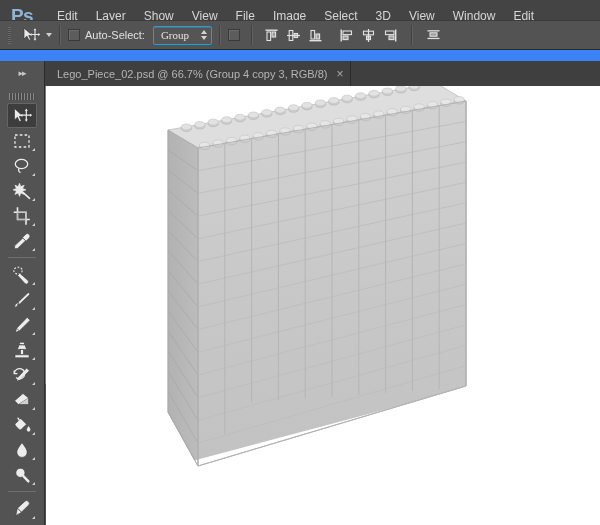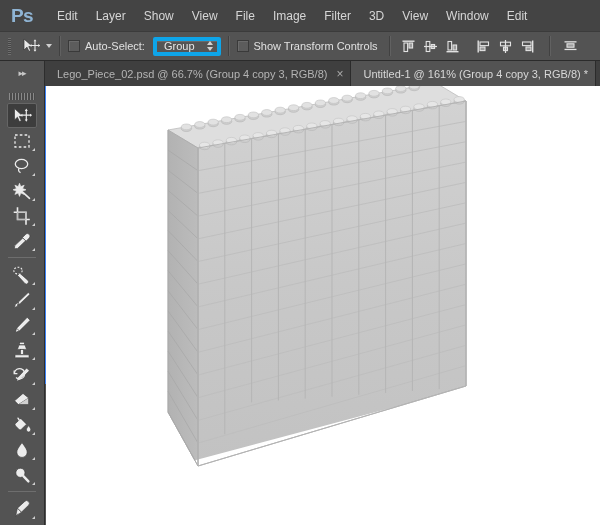--- a/index.html
+++ b/index.html
@@ -56,21 +56,21 @@
     font-size: 12px;
     padding: 2px 9px;
     line-height: 16px;
     cursor: default;
     white-space: nowrap;
   }
 
   
   .optionsbar {
     position: absolute;
-    left: 0; top: 31px;
+    left: 0; top: 20px;
     width: 600px; height: 30px;
     background: #535353;
     border-top: 1px solid #3b3b3b;
     border-bottom: 1px solid #2b2b2b;
     display: flex;
     align-items: center;
     box-sizing: border-box;
     text-align: center;
   }
   .grip {
@@ -112,28 +112,29 @@
   }
   .opt-label {
     color: #e0e0e0;
     font-size: 11px;
     margin-left: 5px;
     white-space: nowrap;
   }
   .dropdown {
     height: 19px;
     background: #555555;
-    border: 4px solid #0ea5e9;
+    border: 1px solid #0ea5e9;
     border-radius: 2px;
     box-shadow: inset 0 1px 0 #6a6a6a;
     display: flex;
     align-items: center;
     padding: 0 4px 0 7px;
     margin-left: 8px;
     box-sizing: border-box;
+    font-family: Liberation Serif, serif;
   }
   .dropdown .dd-text {
     color: #e6e6e6;
     font-size: 11px;
     margin-right: 12px;
   }
   .dd-arrows {
     display: flex; flex-direction: column; gap: 2px;
     align-items: center;
   }
@@ -268,21 +269,21 @@
 
   <div class="menubar">
     <div class="ps-logo">Ps</div>
     <div class="menu-items">
       <div class="menu-item">Edit</div>
       <div class="menu-item">Layer</div>
       <div class="menu-item">Show</div>
       <div class="menu-item">View</div>
       <div class="menu-item">File</div>
       <div class="menu-item">Image</div>
-      <div class="menu-item">Filter</div>
+      <div class="menu-item">Select</div>
       <div class="menu-item">3D</div>
       <div class="menu-item">View</div>
       <div class="menu-item">Window</div>
       <div class="menu-item">Edit</div>
     </div>
   </div>
 
   <div class="optionsbar">
     <div class="grip">
         <i></i>
@@ -311,21 +312,20 @@
       <span class="dd-text">Group</span>
       <span class="dd-arrows">
           <i class="up"></i>
           <i class="dn"></i>
         </span>
     </div>
 
     <div class="vsep"></div>
 
     <div class="chk"></div>
-    <div class="opt-label">Show Transform Controls</div>
 
     <div class="vsep" style="margin-left:11px;"></div>
 
     <div class="align-group">
 
       <div class="align-btn">
         <svg width="15" height="15" viewBox="0 0 15 15">
           <rect x="1.5" y="1.5" width="12" height="1.4" fill="#e2e2e2"></rect>
           <rect x="3" y="4" width="3.6" height="8.5" fill="none" stroke="#e2e2e2" stroke-width="1.1"></rect>
           <rect x="8" y="4" width="3.6" height="5" fill="#9d9d9d" stroke="#e2e2e2" stroke-width="1.1"></rect>
@@ -389,23 +389,20 @@
     </div>
   </div>
 
   <div class="tabbar">
     <div class="tabbar-left">
       <span class="dblarrow">▸▸</span>
     </div>
     <div class="tab inactive">
       <span>Lego_Piece_02.psd @ 66.7% (Group 4 copy 3, RGB/8)</span>
       <span class="tab-close">×</span>
-    </div>
-    <div class="tab active">
-      <span>Untitled-1 @ 161% (Group 4 copy 3, RGB/8) *</span>
     </div>
   </div>
 
   <div class="toolbar">
     <div class="tb-grip">
         <i></i>
       </div>
 
     <div class="tool selected">
       <svg width="20" height="18" viewBox="0 0 20 18">

